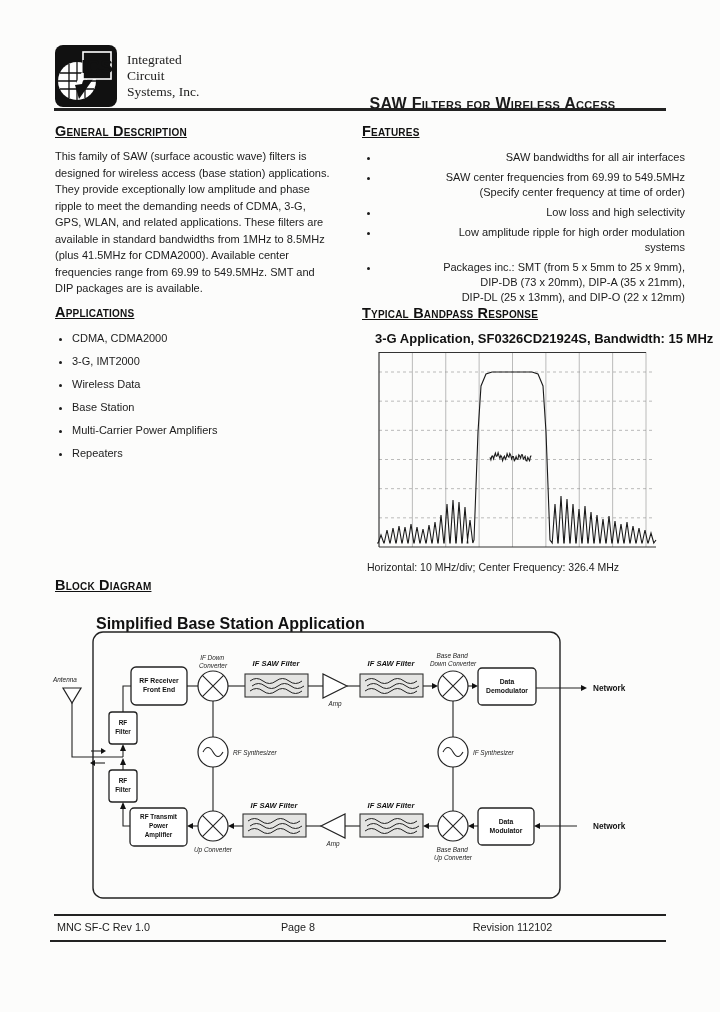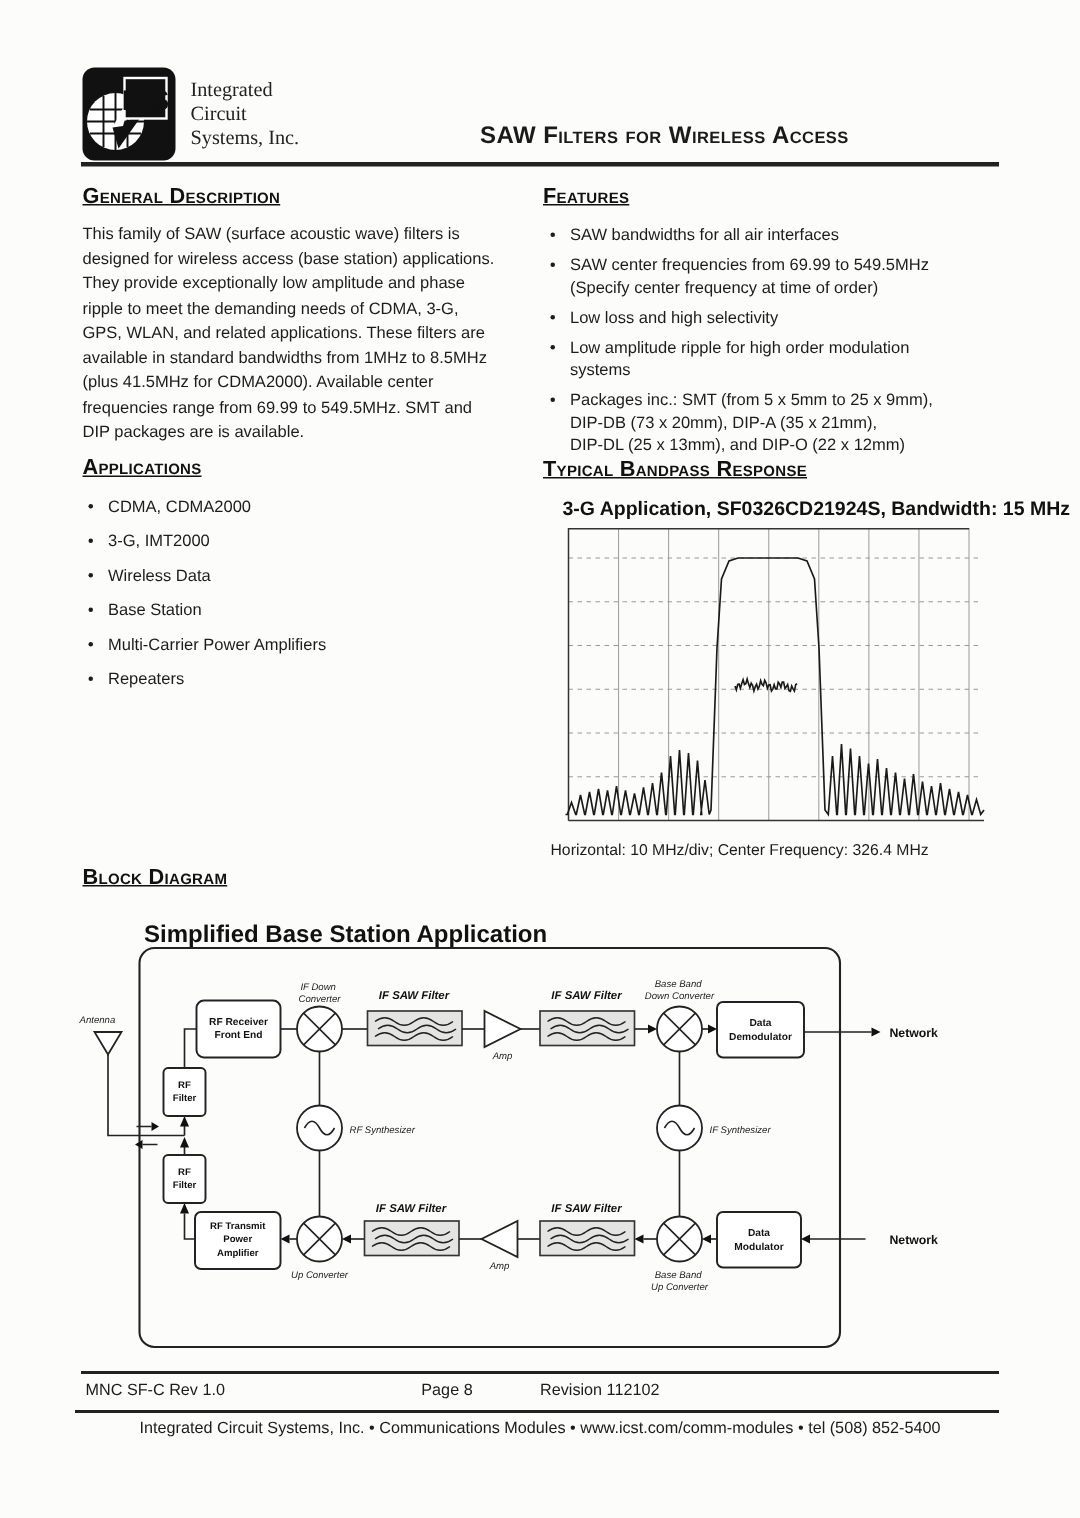--- a/index.html
+++ b/index.html
@@ -2,28 +2,28 @@
 <html><head>
 <meta charset="utf-8">
 <style>
   html,body{margin:0;padding:0;background:#e9e9e9;}
   #page{position:relative;width:720px;height:1012px;background:#fcfcfb;overflow:hidden;
         font-family:"Liberation Sans",sans-serif;color:#1b1b1b;}
   .abs{position:absolute;}
   
   #company-name{font-family:"Liberation Serif",serif;font-size:13.5px;line-height:16px;color:#222;}
   #kicker{font-style:italic;font-weight:bold;font-size:13.5px;letter-spacing:3.5px;color:#222;}
-  #doc-title{font-variant:small-caps;font-weight:bold;font-size:16px;letter-spacing:.3px;text-align:left;color:#1a1a1a;}
+  #doc-title{font-variant:small-caps;font-weight:bold;font-size:16px;letter-spacing:.3px;text-align:center;color:#1a1a1a;margin-top:13px;}
   .rule{background:#222;}
   
   .sec-h{font-variant:small-caps;font-weight:bold;font-size:14.5px;letter-spacing:.2px;color:#111;text-decoration:underline;}
   .body-text{font-size:11px;line-height:16.5px;white-space:pre-line;color:#1c1c1c;}
   ul.blist{margin:0;padding-left:14px;font-size:11px;color:#1c1c1c;}
   ul.blist li{margin-bottom:8px;white-space:pre-line;line-height:15px;}
-  ul.blist.tight li{margin-bottom:5px;}
+  ul.blist.tight li{margin-bottom:5px;text-align:right;}
   .chart-sub{font-weight:bold;font-size:13px;color:#111;}
   .caption{font-size:10.5px;line-height:14px;white-space:pre;color:#1c1c1c;}
   .diag-title{font-weight:bold;font-size:16px;color:#111;}
   
   .foot-text{font-size:10.8px;color:#1c1c1c;text-align:center;}
   
   svg text{font-family:"Liberation Sans",sans-serif;fill:#111;}
   .grid-v{stroke:#8f8f8f;stroke-width:.6;}
   .grid-h{stroke:#8f8f8f;stroke-width:.6;stroke-dasharray:3 3;}
   .axis{stroke:#333;stroke-width:1;}
@@ -278,17 +278,16 @@
       <text class="lbl-b"><tspan x="461" y="204">Data</tspan><tspan x="461" y="213">Modulator</tspan></text>
     </g>
     <path class="wire" d="M532 206 H495"></path>
     <polygon class="ah" points="495,203 495,209 489,206"></polygon>
     <text x="548" y="209" class="lbl-net">Network</text>
   </svg>
 
   <div class="abs rule" style="left:54px;top:914px;width:612px;height:2px"></div>
   <div class="abs foot-text" style="left:57px;top:921px">MNC SF-C Rev 1.0</div>
   <div class="abs foot-text" style="left:0;top:921px;width:596px;text-align:center">Page 8</div>
-  <div class="abs foot-text" style="left:360px;top:921px;width:305px;text-align:left">Revision 112102</div>
+  <div class="abs foot-text" style="left:360px;top:921px;width:305px;text-align:center">Revision 112102</div>
   <div class="abs rule" style="left:50px;top:940px;width:616px;height:1.5px"></div>
-  <div class="abs foot-text" style="left:50px;top:946px;width:620px">Integrated Circuit Systems, Inc. • Communications Modules • www.icst.com/comm-modules • tel (508) 852-5400</div>
 
 </div>
 
 </body></html>

